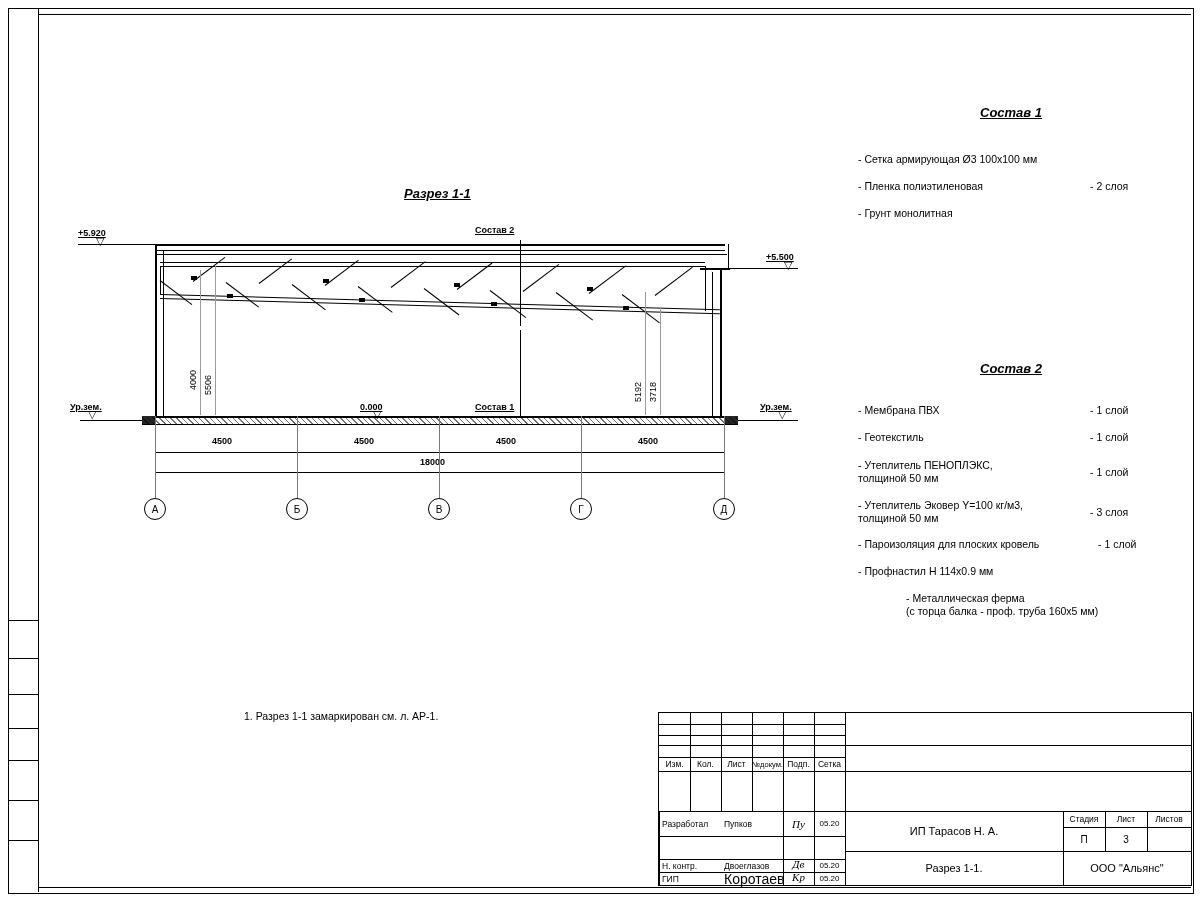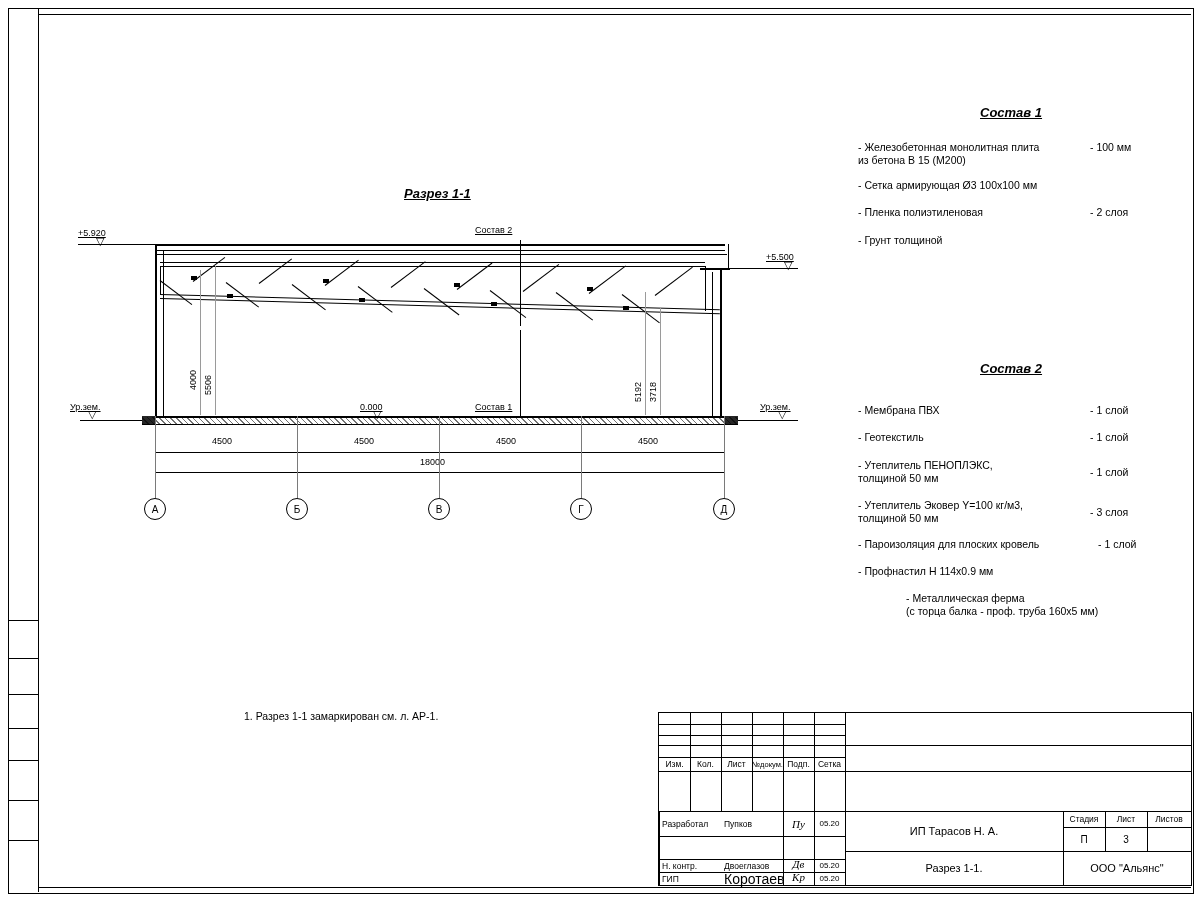--- a/index.html
+++ b/index.html
@@ -5,21 +5,21 @@
   html,body{margin:0;padding:0;background:#ffffff;}
   body{width:1200px;height:900px;position:relative;font-family:"Liberation Sans",sans-serif;color:#000;overflow:hidden;}
   .sheet{position:absolute;left:0;top:0;width:1200px;height:900px;}
   
   .frame-outer{position:absolute;left:8px;top:8px;width:1184px;height:884px;border:1px solid #000;}
   .frame-inner{position:absolute;left:38px;top:14px;width:1152px;height:872px;border-left:1px solid #000;border-top:1px solid #000;border-bottom:1px solid #000;}
   .frame-left-strip{position:absolute;left:8px;top:8px;width:30px;height:884px;border-right:1px solid #000;}
   .strip-cell{position:absolute;left:0;width:30px;border-top:1px solid #000;box-sizing:border-box;}
 
   .title{position:absolute;font-style:italic;font-weight:bold;font-size:13px;text-decoration:underline;white-space:nowrap;}
-  .lbl-s{position:absolute;font-size:9px;white-space:nowrap;}
+  .lbl-s{position:absolute;font-size:9px;white-space:nowrap;font-weight:bold;}
   .ul{text-decoration:underline;}
 
   
   #section{position:absolute;left:60px;top:180px;width:720px;height:360px;}
   .ln{position:absolute;background:#000;}
   .h1{height:1px;}
   .v1{width:1px;}
   .h2{height:2px;}
   .v2{width:2px;}
   .dim{position:absolute;height:1px;background:#000;}
@@ -182,35 +182,30 @@
 
     <div class="axcirc" style="left:84px;top:318px;">А</div>
     <div class="axcirc" style="left:226px;top:318px;">Б</div>
     <div class="axcirc" style="left:368px;top:318px;">В</div>
     <div class="axcirc" style="left:510px;top:318px;">Г</div>
     <div class="axcirc" style="left:653px;top:318px;">Д</div>
   </div>
 
   <div class="title" style="left:980px;top:105px;">Состав 1</div>
   <div class="spec" style="left:858px;top:141px;width:300px;">
-    <div class="spec-row">
-      <span class="txt" style="white-space:pre-line;">- Железобетонная  монолитная плита
-  из бетона В 15 (М200)</span>
-      <span class="val">- 100 мм</span>
-    </div>
     <div class="spec-row" style="margin-top:12px;">
       <span class="txt" style="width:250px;white-space:pre-line;">- Сетка армирующая Ø3 100х100 мм</span>
       <span class="val" style="left:240px;"></span>
     </div>
     <div class="spec-row" style="margin-top:14px;">
       <span class="txt" style="white-space:pre-line;">- Пленка полиэтиленовая</span>
       <span class="val">-  2 слоя</span>
     </div>
     <div class="spec-row" style="margin-top:14px;">
-      <span class="txt" style="white-space:pre-line;">- Грунт толщиной</span>
+      <span class="txt" style="white-space:pre-line;">- Грунт монолитная</span>
       <span class="val"></span>
     </div>
   </div>
 
   <div class="title" style="left:980px;top:361px;">Состав 2</div>
   <div class="spec" style="left:858px;top:404px;width:300px;">
     <div class="spec-row" style="margin-bottom:14px;">
       <span class="txt" style="white-space:pre-line;">- Мембрана ПВХ</span>
       <span class="val">- 1 слой</span>
     </div>

